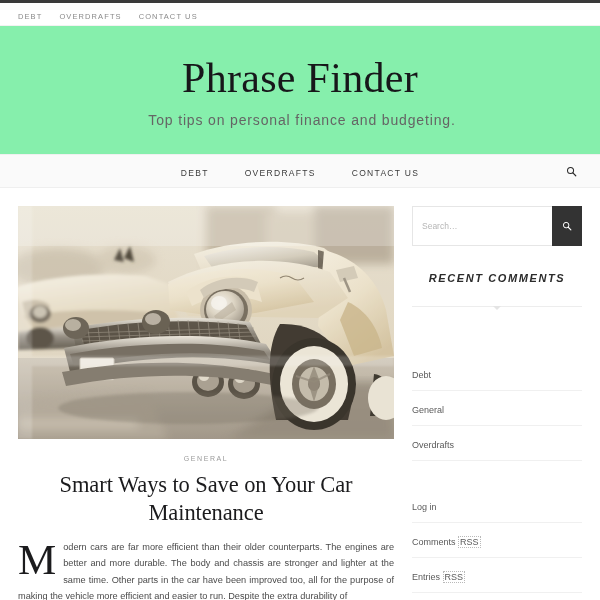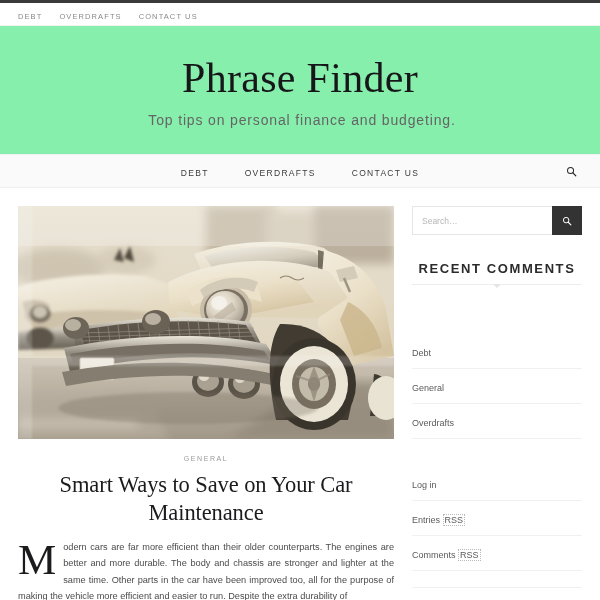--- a/index.html
+++ b/index.html
@@ -172,21 +172,21 @@
     font-size: 43px;
     line-height: 0.88;
     padding-right: 7px;
     padding-top: 2px;
     color: #1b1b1d;
     font-weight: 400;
   }
   
   .search-form {
     display: flex;
-    height: 29px;
+    height: 40px;
     margin-bottom: 26px;
   }
   .search-field {
     flex: 1 1 auto;
     border: 1px solid #e6e6e6;
     border-right: none;
     background: #fff;
     font-size: 8.5px;
     color: #8e8e8e;
     padding: 0 9px;
@@ -207,26 +207,27 @@
   }
   .widget { margin-bottom: 22px; }
   .widget-title-wrap {
     position: relative;
     text-align: center;
     padding-bottom: 8px;
     border-bottom: 1px solid #ededed;
     margin-bottom: 0;
   }
   .widget-title {
-    font-size: 13px;
+    font-size: 11px;
     letter-spacing: 1.6px;
     text-transform: uppercase;
     font-weight: 700;
     color: #2b2b2b;
-    margin: 0;
+    margin: 14px;
+    font-style: italic;
   }
   .widget-notch {
     position: absolute;
     left: 50%;
     bottom: -4px;
     margin-left: -4px;
     width: 0;
     height: 0;
     border-left: 4px solid transparent;
     border-right: 4px solid transparent;
@@ -527,24 +528,24 @@
         </li>
       </ul>
     </div>
 
     <div class="widget">
       <ul>
         <li>
           <a href="#">Log in</a>
         </li>
         <li>
+          <a href="#"><span>Comments </span><abbr class="rss">RSS</abbr></a>
+        </li>
+        <li>
           <a href="#"><span>Entries </span><abbr class="rss">RSS</abbr></a>
-        </li>
-        <li>
-          <a href="#"><span>Comments </span><abbr class="rss">RSS</abbr></a>
         </li>
         <li>
           
         </li>
       </ul>
     </div>
 
   </div>
 </div>
 

